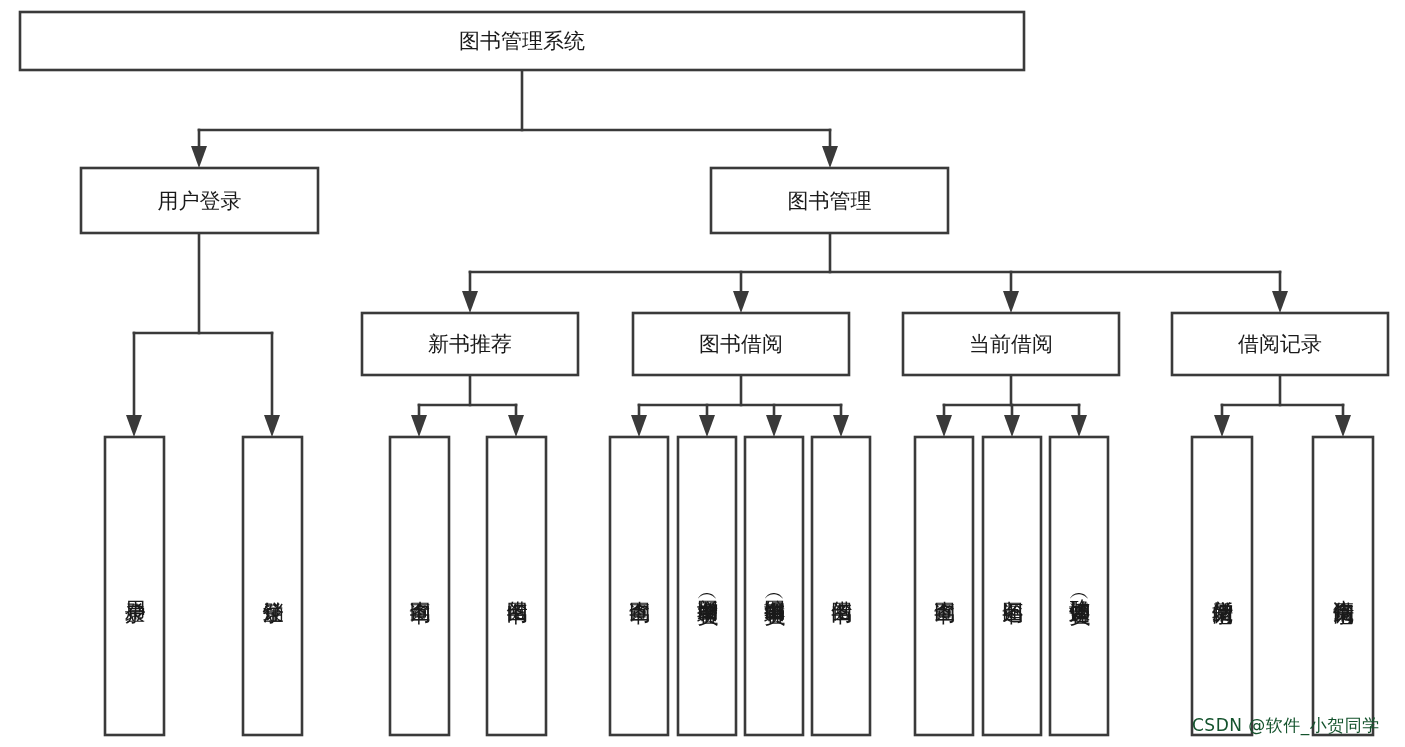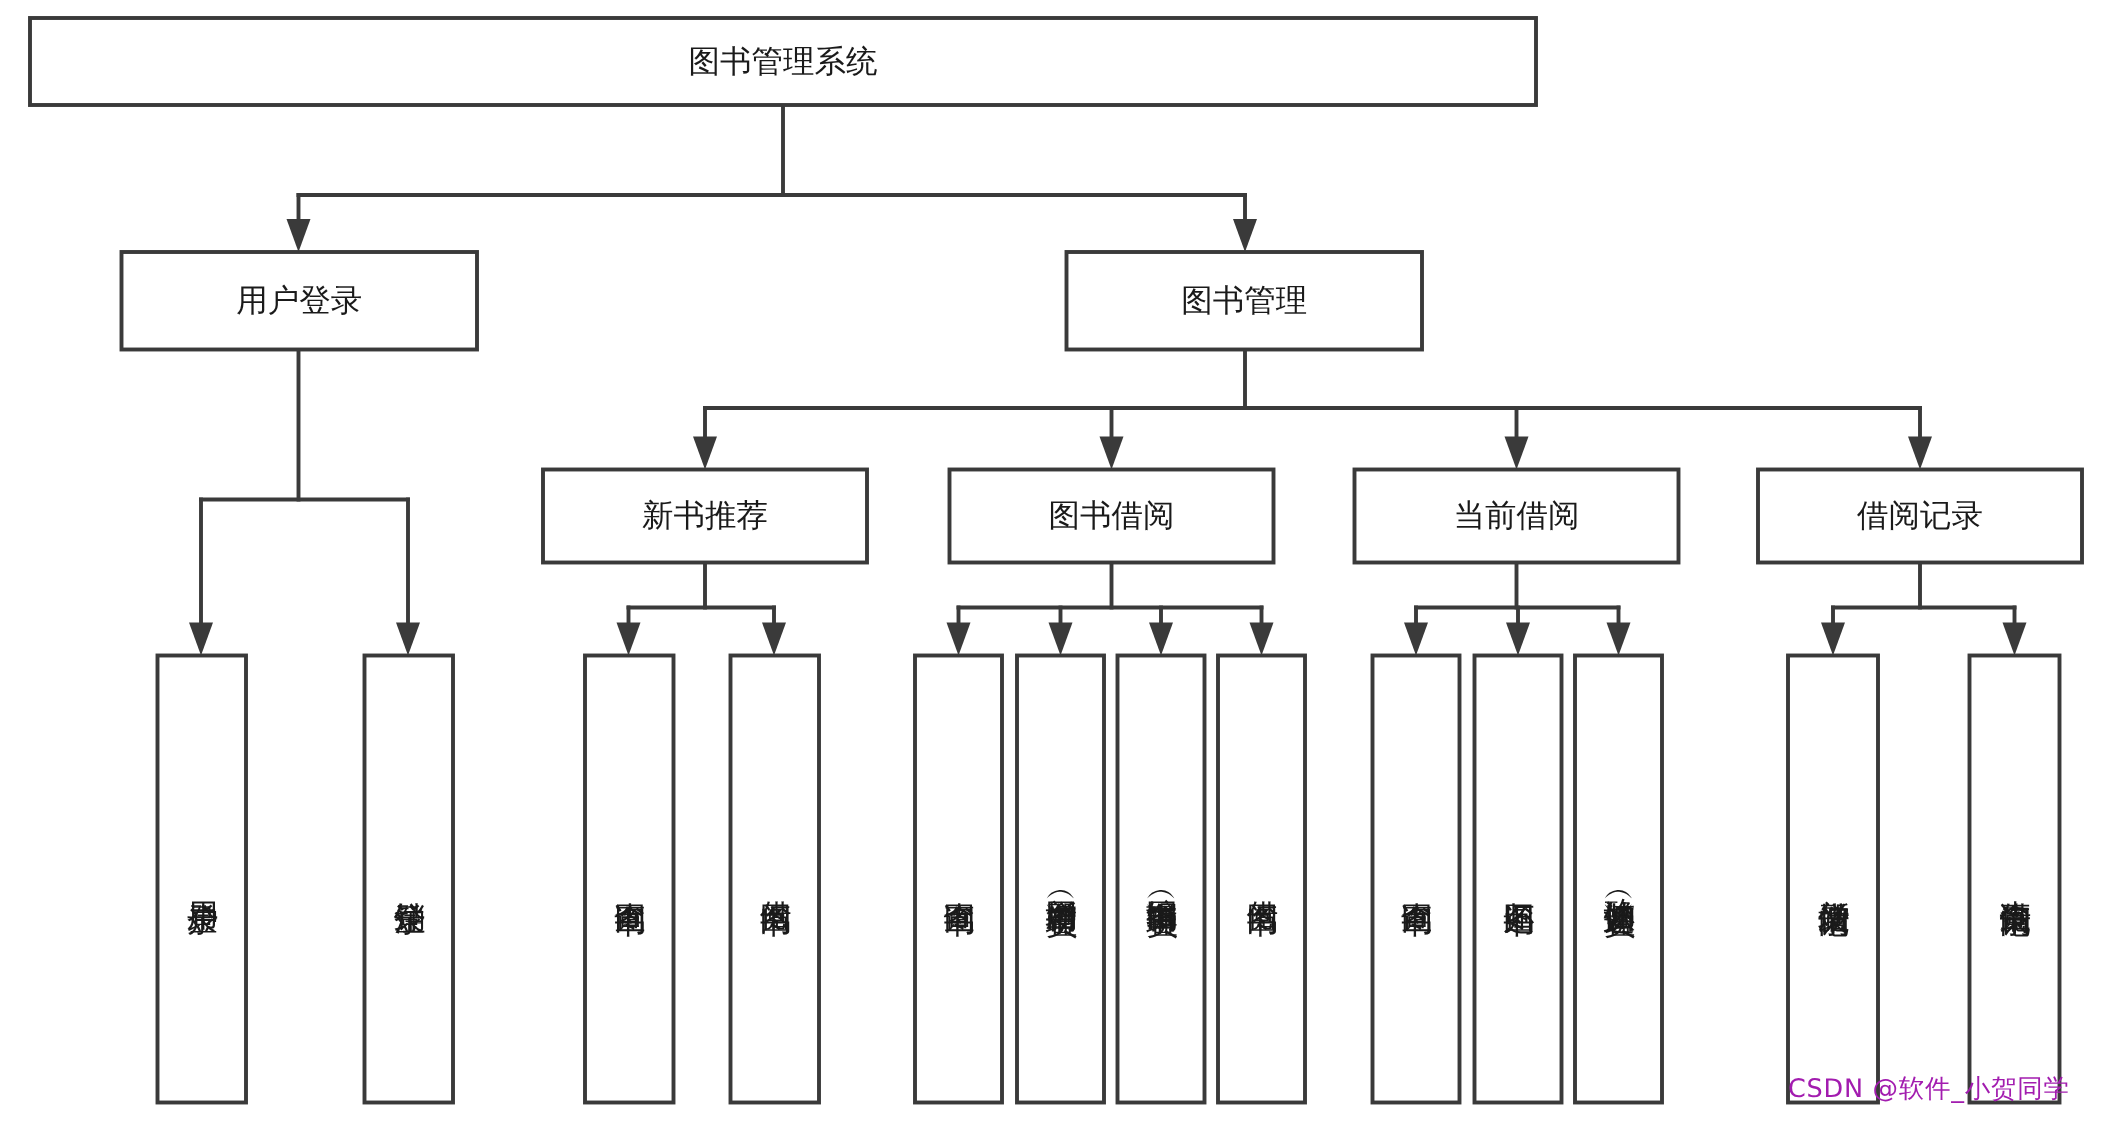--- a/index.html
+++ b/index.html
@@ -62,21 +62,21 @@
     display: flex;
     align-items: center;
     justify-content: center;
     white-space: nowrap;
     pointer-events: none;
   }
   .watermark {
     position: absolute;
     font-family: "DejaVu Sans", "Liberation Sans", sans-serif;
     font-size: 17px;
-    color: #a21caf;
+    color: #14532d;
     white-space: nowrap;
     letter-spacing: 0.5px;
   }
 </style>
 </head>
 <body>
 
 <div id="diagram-root">
   <svg class="flow" viewBox="0 0 1405 747">
     <g id="connector-layer">

